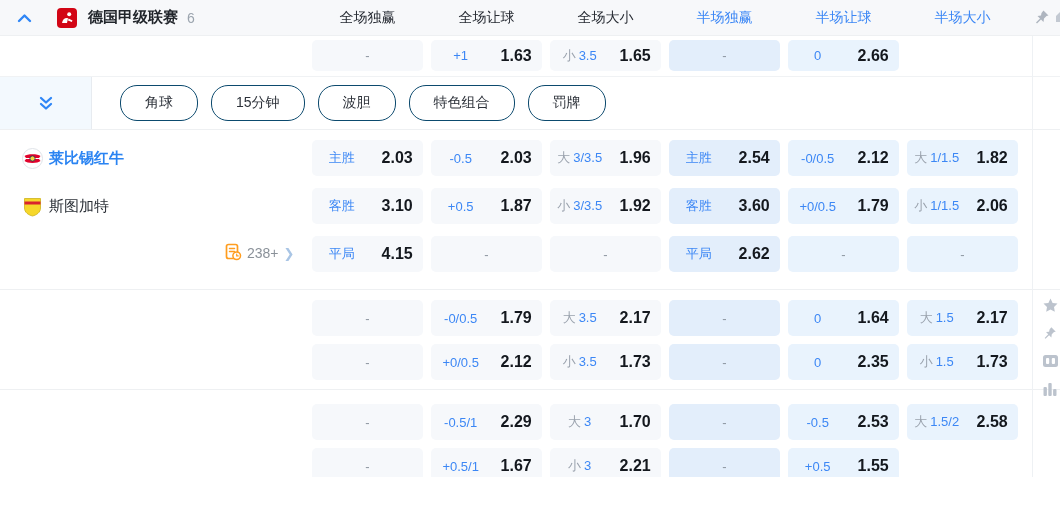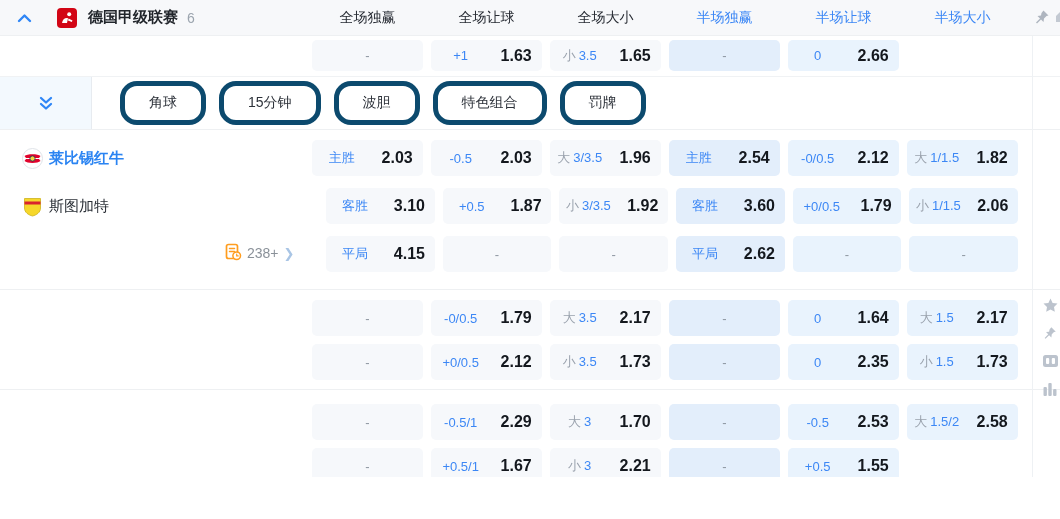--- a/index.html
+++ b/index.html
@@ -37,25 +37,25 @@
 
   
   .partial { height:41px; padding-top:4px; border-bottom:1px solid #f0f2f4; box-sizing:border-box; }
   .partial .cell { height:31px; }
 
   .pills-row { height:53px; border-bottom:1px solid #eef0f2; box-sizing:border-box; display:flex; align-items:center; background:#fff; }
   .pills-row.bottom { border-bottom:none; border-top:1px solid #eef0f2; }
   .collapse-cell { width:92px; height:100%; background:#f3f9fe; border-right:1px solid #e7ebf0;
                    box-sizing:border-box; display:flex; align-items:center; justify-content:center; cursor:pointer; }
   .pills { display:flex; gap:13px; margin-left:28px; }
-  .pill { height:34px; padding:0 24px; border:5px solid #0c4a6e; border-radius:17px; background:#fff;
+  .pill { height:34px; padding:0 24px; border:1px solid #0c4a6e; border-radius:17px; background:#fff;
           font-size:14px; color:#2c3139; display:flex; align-items:center; cursor:pointer; white-space:nowrap; }
 
   .match-section { padding:10px 0 17px; border-bottom:1px solid #eef0f2; }
-  .m-row + .m-row { margin-top:12px;gap:14px; }
+  .m-row + .m-row { margin-top:12px; }
   .team-cell { display:flex; align-items:center; padding-left:22px; }
   .team-logo { width:21px; height:21px; flex:none; }
   .team-name { margin-left:6px; font-size:15px; }
   .team-name.home { color:#2b84f2; font-weight:700; }
   .team-name.away { color:#2b3037; }
   .meta-cell { height:36px; }
   .datetime { position:absolute; left:8px; top:0; width:116px; text-align:center;
               font-size:14px; color:#2b3138; line-height:18px; }
   .more-markets { position:absolute; left:224px; top:7px; display:flex; align-items:flex-end; gap:5px; cursor:pointer; }
   .mm-count { font-size:14px; color:#8a9199; }

